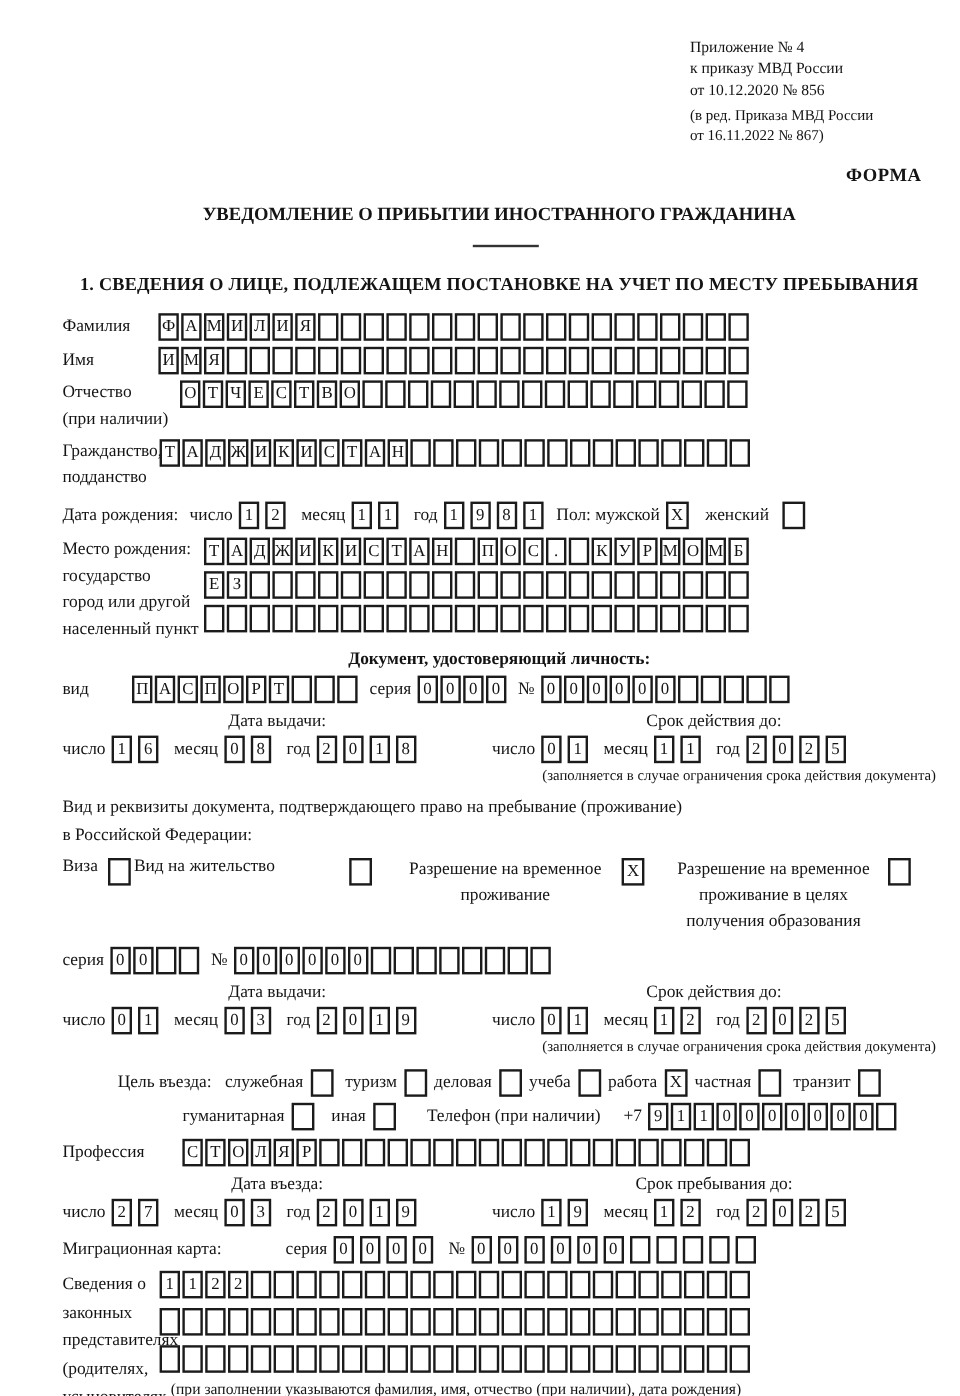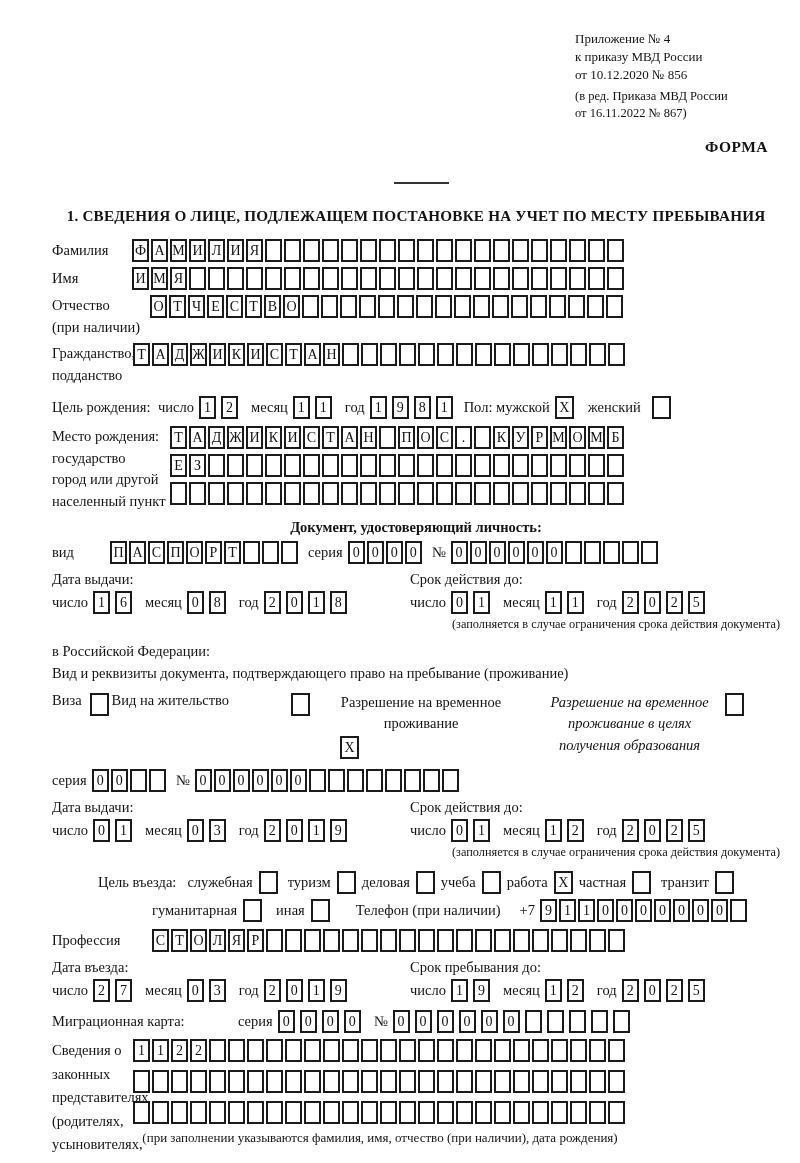--- a/index.html
+++ b/index.html
@@ -36,21 +36,21 @@
   .w108 { width:106px; } .w118 { width:118px; } .w88 { width:88px; } .w162 { width:158px; }
   .lbl-col { flex:none; line-height:1.5; }
   .stack > .cells { margin-bottom:5px; }
   .gap6 { margin-left:6px; } .gap10 { margin-left:10px; } .gap14 { margin-left:14px;text-align:center; }
   
   .doc-head { text-align:center; font-weight:bold; margin-top:6px; font-size:14.5px; }
   
   .dates { display:flex; margin-top:7px; }
   .dcol-l { width:358px; flex:none; }
   .dcol-r { flex:1; }
-  .dcap { margin-bottom:3px; }
+  .dcap { text-align:center; margin-bottom:3px; }
   .dline { display:flex; align-items:center; }
   .dl { flex:none; padding:0 5px 0 0; }
   .dl2 { flex:none; padding:0 5px 0 8px; }
   .dnote { white-space:nowrap; text-align:right; font-size:12.3px; margin-top:3px; }
   
   .res-opts { display:flex; align-items:flex-start; margin-top:7px; }
   .opt { display:flex; align-items:flex-start; }
   .opt .cb { margin-left:8px; margin-top:1px; }
   .opt-c { text-align:center; line-height:1.5; }
   .ow170 { width:178px; } .ow175 { width:175px; }
@@ -72,20 +72,21 @@
     <div>от 10.12.2020 № 856</div>
     <div class="hdr2">
       <div>(в ред. Приказа МВД России</div>
       <div>от 16.11.2022 № 867)</div>
     </div>
   </div>
 
   <div class="forma">ФОРМА</div>
 
   <div class="title">
+    <div>УВЕДОМЛЕНИЕ О ПРИБЫТИИ ИНОСТРАННОГО ГРАЖДАНИНА</div>
     <div>
       <span class="blank-line"></span>
     </div>
   </div>
 
   <div class="sec1">1. СВЕДЕНИЯ О ЛИЦЕ, ПОДЛЕЖАЩЕМ ПОСТАНОВКЕ НА УЧЕТ ПО МЕСТУ ПРЕБЫВАНИЯ</div>
 
   <div class="f-row" style="margin-top:14px;">
     <div class="lbl w80">Фамилия</div>
     <div class="cells">
@@ -213,21 +214,21 @@
         <span class="cell"></span>
         <span class="cell"></span>
         <span class="cell"></span>
         <span class="cell"></span>
         <span class="cell"></span>
         <span class="cell"></span>
       </div>
   </div>
 
   <div class="f-row sp" style="margin-top:9px;">
-    <div class="lbl w108">Цель рождения:</div>
+    <div class="lbl w108">Дата рождения:</div>
     <span class="dl">число</span>
     <span class="cells sp">
         <span class="cell">1</span>
         <span class="cell">2</span>
       </span>
     <span class="dl2">месяц</span>
     <span class="cells sp">
         <span class="cell">1</span>
         <span class="cell">1</span>
       </span>
@@ -414,38 +415,38 @@
             <span class="cell">0</span>
             <span class="cell">2</span>
             <span class="cell">5</span>
           </span>
       </div>
       <div class="dnote">(заполняется в случае ограничения срока действия документа)</div>
     </div>
   </div>
 
   <div style="margin-top:8px; line-height:1.55;">
+    <div>Вид и реквизиты документа, подтверждающего право на пребывание (проживание)</div>
     <div>в Российской Федерации:</div>
-    <div>Вид и реквизиты документа, подтверждающего право на пребывание (проживание)</div>
   </div>
 
   <div class="res-opts">
     <span class="opt">
       <span>Виза</span>
       <span class="cb"></span>
     </span>
     <span class="opt" style="margin-left:3px;gap:44px;">
       <span>Вид на жительство</span>
       <span class="cb" style="margin-left:18px;"></span>
     </span>
-    <span class="opt" style="margin-left:22px;flex-direction:column;">
+    <span class="opt" style="margin-left:22px;">
       <span class="opt-c ow170">Разрешение на временное проживание</span>
       <span class="cb">X</span>
     </span>
-    <span class="opt" style="margin-left:32px;font-style:italic;">
+    <span class="opt" style="margin-left:20px;">
       <span class="opt-c ow175">Разрешение на временное проживание в целях получения образования</span>
       <span class="cb"></span>
     </span>
   </div>
 
   <div class="f-row" style="margin-top:10px;">
     <span class="dl">серия</span>
     <div class="cells">
         <span class="cell">0</span>
         <span class="cell">0</span>

